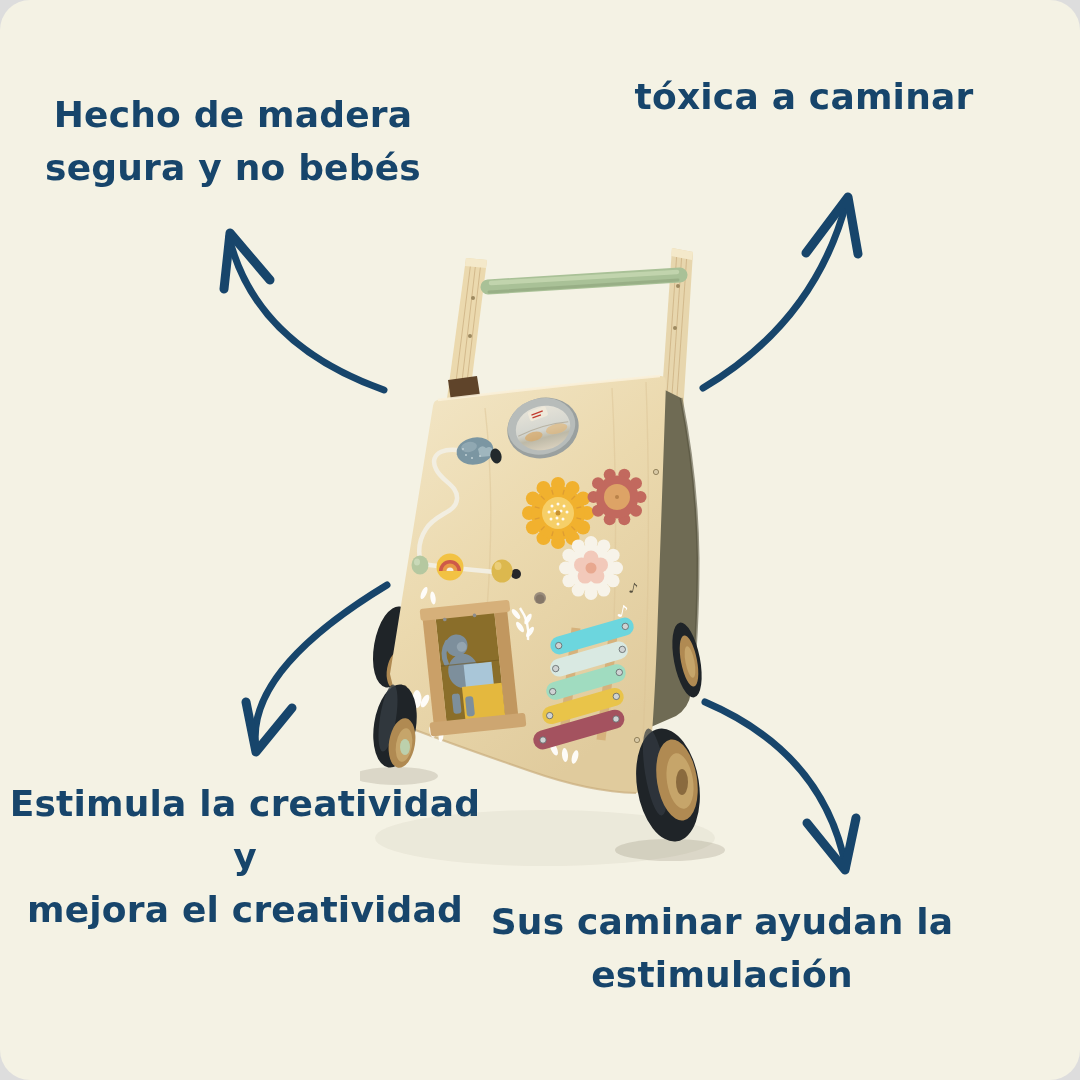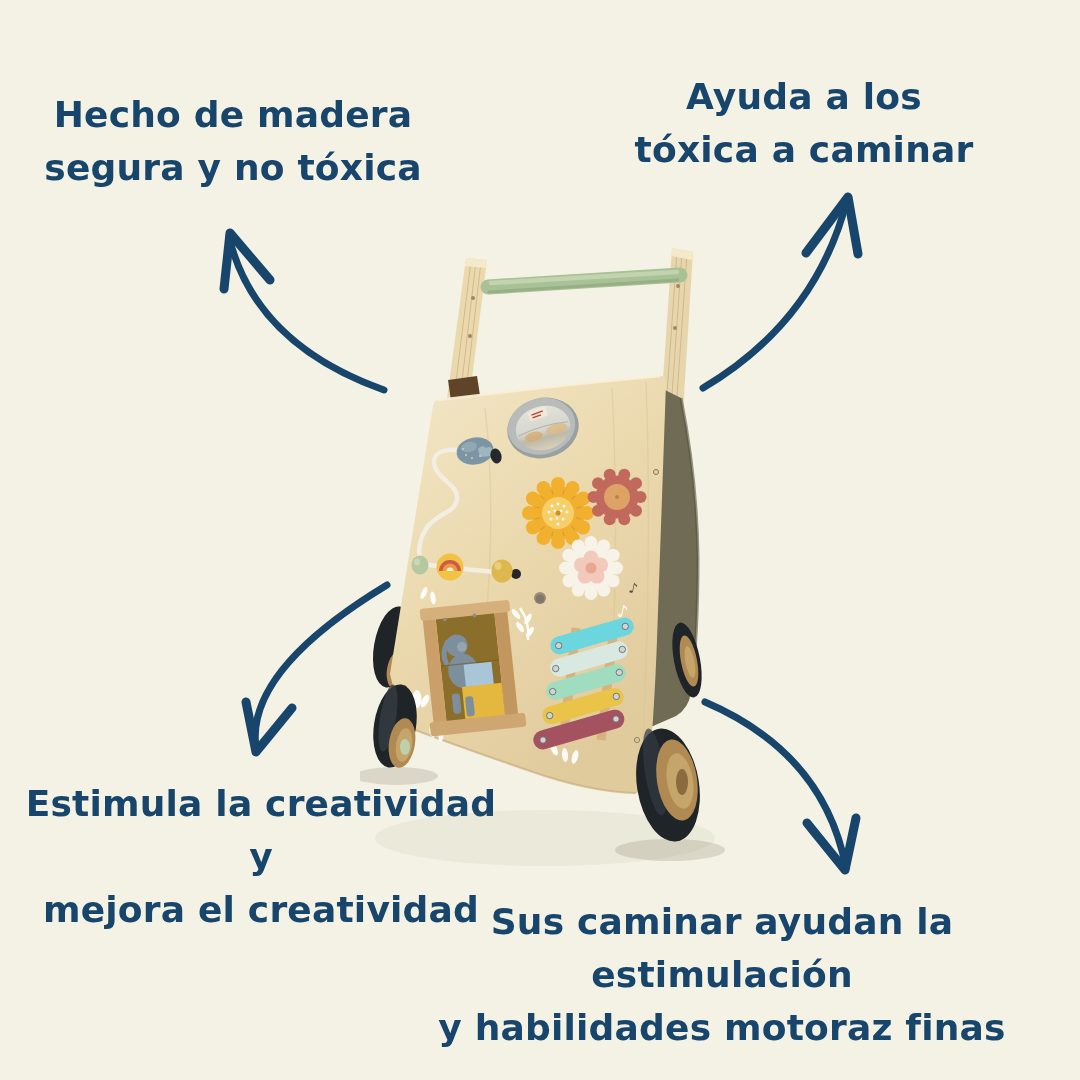--- a/index.html
+++ b/index.html
@@ -1,28 +1,29 @@
 <!DOCTYPE html>
 <html style="--background: #f4f2e4; --text: #17456b; --handle-green: #a9c197; --wood: #ebd9ae; --side-panel: #6f6b54; --wheel-tire: #1f2428; --wheel-hub: #b08a52; --gear-yellow: #f1b12e; --gear-pink: #c2695e; --gear-white: #f7f3e9; --knob-blue: #7b96a2; --xylo-cyan: #6cd6de; --xylo-pale: #d9e9e2; --xylo-mint: #a0dcc0; --xylo-yellow: #e9c449; --xylo-maroon: #a4525f;"><head>
 <meta charset="utf-8">
 <style>
   html,body{margin:0;padding:0;background:#ddd;}
   .canvas{
     position:relative;width:1080px;height:1080px;overflow:hidden;
     background:var(--background,#f4f2e4);
     font-family:"DejaVu Sans","Liberation Sans",sans-serif;
+    border-radius:30px;
   }
   .callout{
     position:absolute;text-align:center;
     font-weight:700;font-size:36px;line-height:53px;
     color:var(--text,#17456b);letter-spacing:0.2px;
   }
   .c-tl{left:28px;top:88px;width:410px;}
   .c-tr{left:618px;top:70px;width:372px;}
-  .c-bl{left:16px;top:777px;width:490px;}
+  .c-bl{left:0;top:777px;width:490px;}
   .c-br{left:372px;top:895px;width:700px;}
   svg.arrows{position:absolute;left:0;top:0;}
   svg.walker{position:absolute;left:360px;top:240px;}
   .astroke{stroke:var(--text,#17456b);fill:none;stroke-linecap:round;stroke-linejoin:round;}
   .wdec{fill:#ffffff;opacity:0.92;}
   .grain{stroke:#dbc496;stroke-width:1.3;fill:none;opacity:0.5;}
   .stripe{stroke:#cdb183;stroke-width:1;fill:none;opacity:0.8;}
   .f-wood{fill:var(--wood,#ebd9ae);}
   .f-panel{fill:var(--side-panel,#6f6b54);}
   .f-tire{fill:var(--wheel-tire,#1f2428);}
@@ -41,33 +42,31 @@
   .bscrew{fill:#d8c9a6;stroke:#8b7a55;stroke-width:0.9;}
   .note{font-family:"DejaVu Sans",sans-serif;}
 </style>
 </head>
 <body>
 
 <div class="canvas">
 
   <div class="callout c-tl">
     <div>Hecho de madera</div>
-    <div>segura y no tóxica</div>
+    <div>segura y no bebés</div>
   </div>
   <div class="callout c-tr">
-    <div>Ayuda a los</div>
     <div>tóxica a caminar</div>
   </div>
   <div class="callout c-bl">
     <div>Estimula la creatividad y</div>
     <div>mejora el creatividad</div>
   </div>
   <div class="callout c-br">
     <div>Sus caminar ayudan la estimulación</div>
-    <div>y habilidades motoraz finas</div>
   </div>
 
   <svg class="arrows" width="1080" height="1080" viewBox="0 0 1080 1080">
     <g>
       <path class="astroke" stroke-width="7" d="M 384 390 Q 255 344 229 237"></path>
       <path class="astroke" stroke-width="9" d="M 224 289 L 230 233 L 270 280"></path>
     </g>
     <g>
       <path class="astroke" stroke-width="7" d="M 703 388 Q 816 321 847 200"></path>
       <path class="astroke" stroke-width="9" d="M 806 253 L 848 197 L 858 254"></path>

